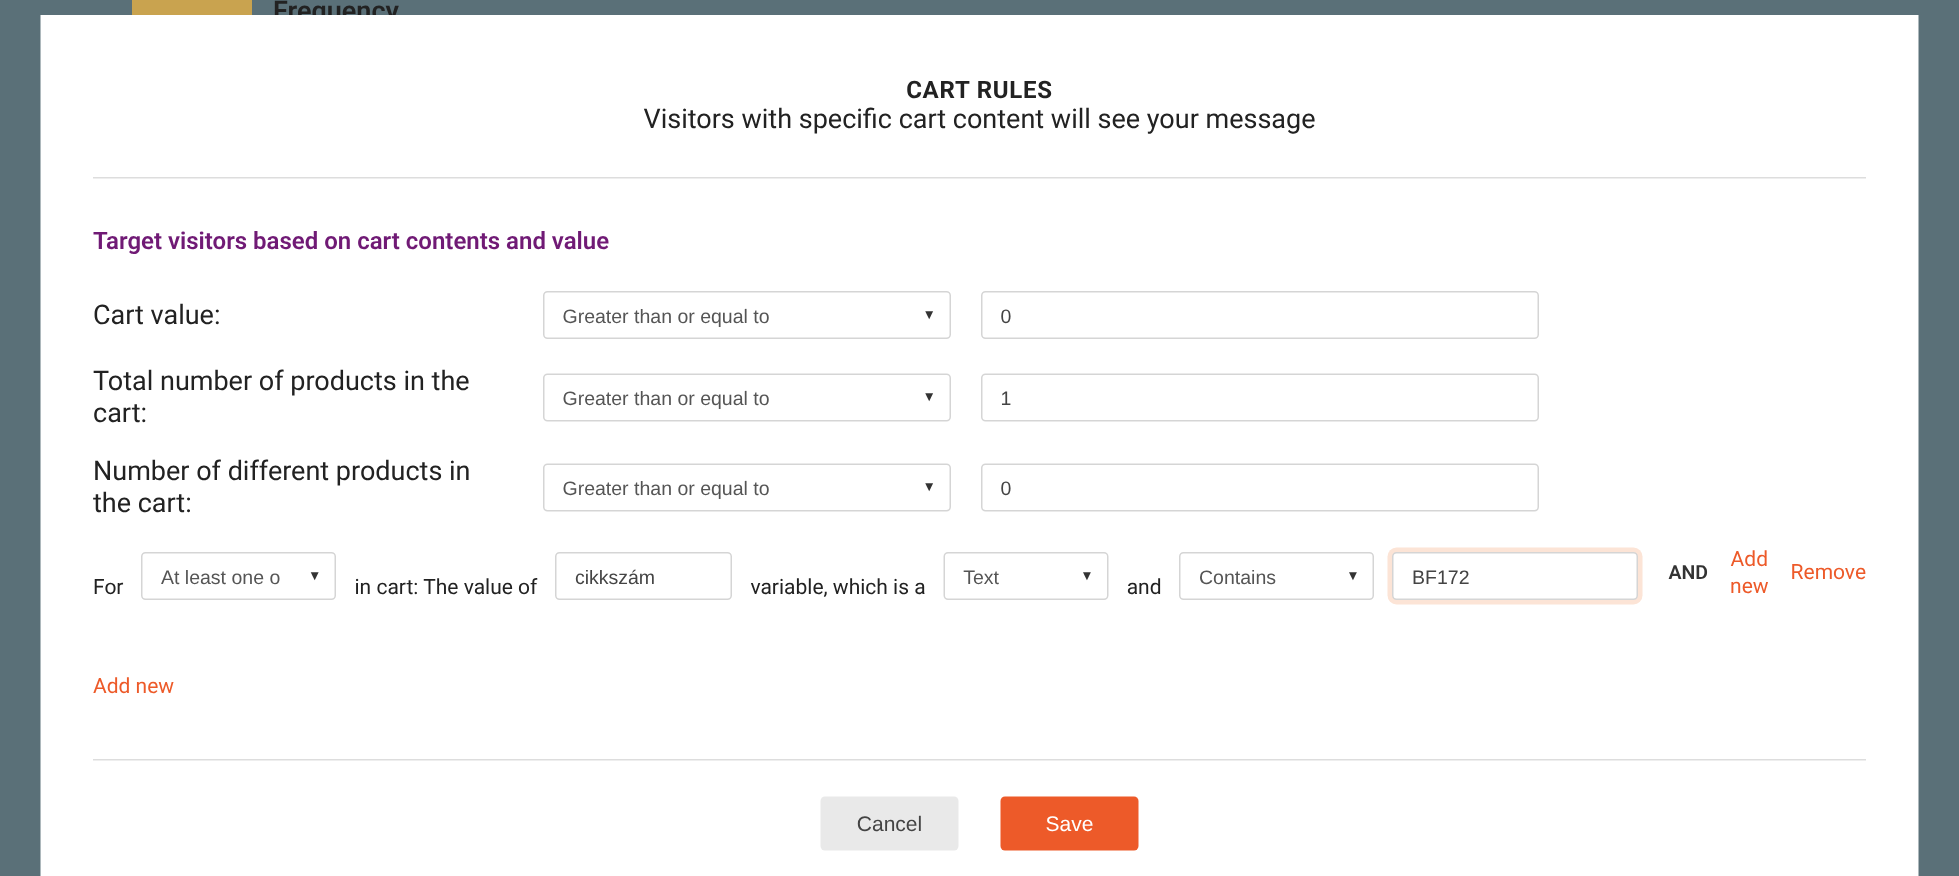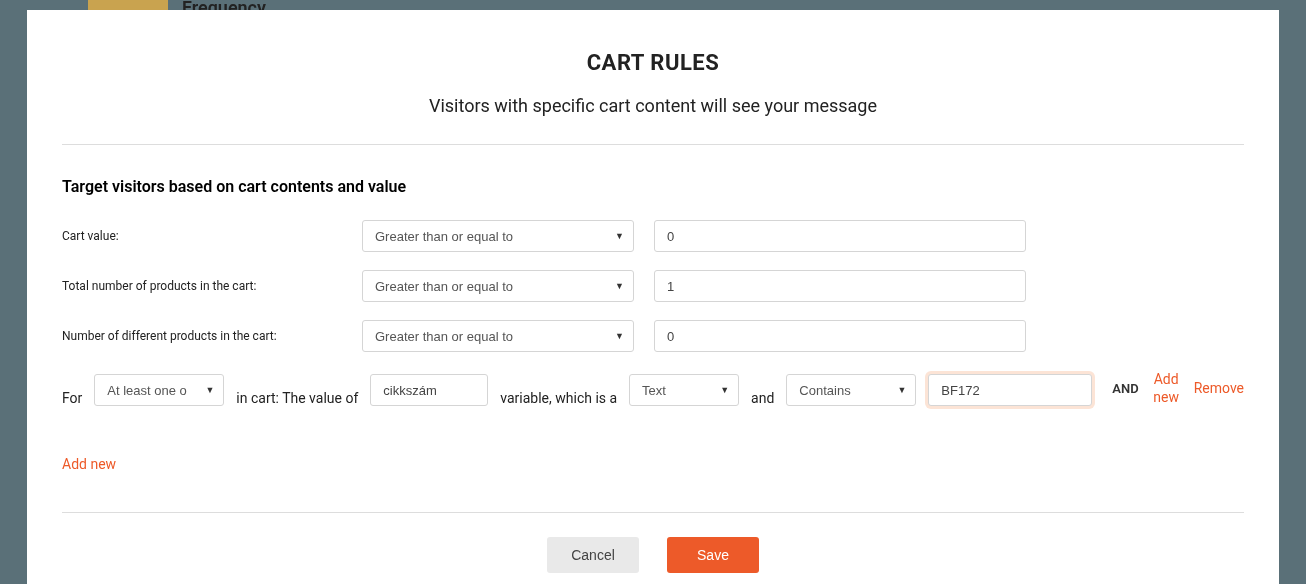--- a/index.html
+++ b/index.html
@@ -35,52 +35,52 @@
       position: absolute;
       top: 10px;
       left: 27px;
       right: 27px;
       bottom: 0;
       background: #fff;
       padding: 40px 35px 0 35px;
     }
     .modal-title {
       text-align: center;
-      font-size: 22px;
+      font-size: 16px;
       font-weight: 700;
       color: #222;
       letter-spacing: 0.5px;
-      margin-bottom: 20px;
+      margin-bottom: 0;
     }
     .modal-subtitle {
       text-align: center;
       font-size: 18px;
       color: #222;
       margin-bottom: 28px;
     }
     hr.divider {
       border: none;
       border-top: 1px solid #ddd;
       margin: 0 0 32px 0;
     }
     .section-heading {
       font-size: 16px;
       font-weight: 600;
-      color: #000000;
+      color: #701a75;
       margin-bottom: 24px;
     }
     .form-row {
       display: flex;
       align-items: center;
       margin-bottom: 18px;
       gap: 20px;
     }
     .form-label {
       width: 280px;
-      font-size: 12px;
+      font-size: 18px;
       color: #222;
     }
     .select-wrap {
       position: relative;
       width: 272px;
     }
     .select-wrap.small {
       width: 130px;
     }
     .select-wrap.med {

